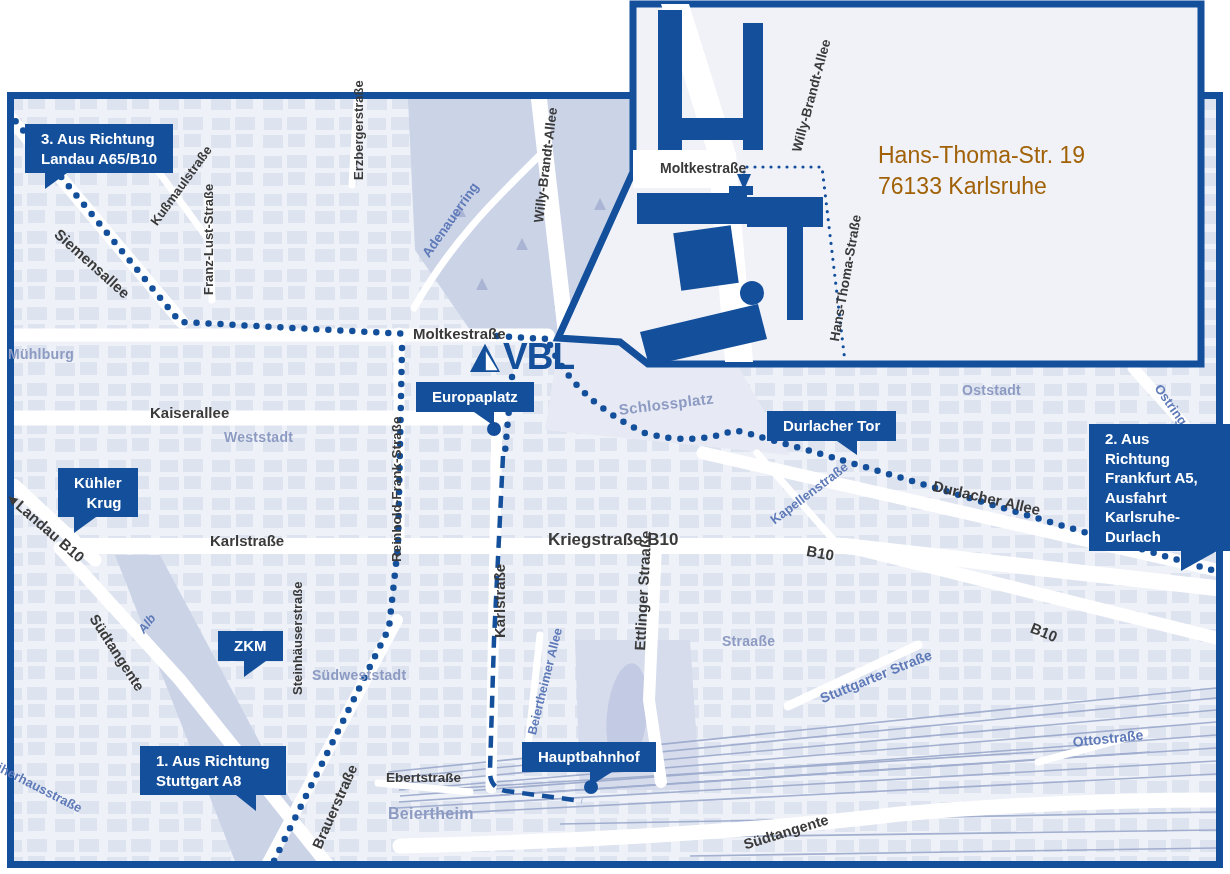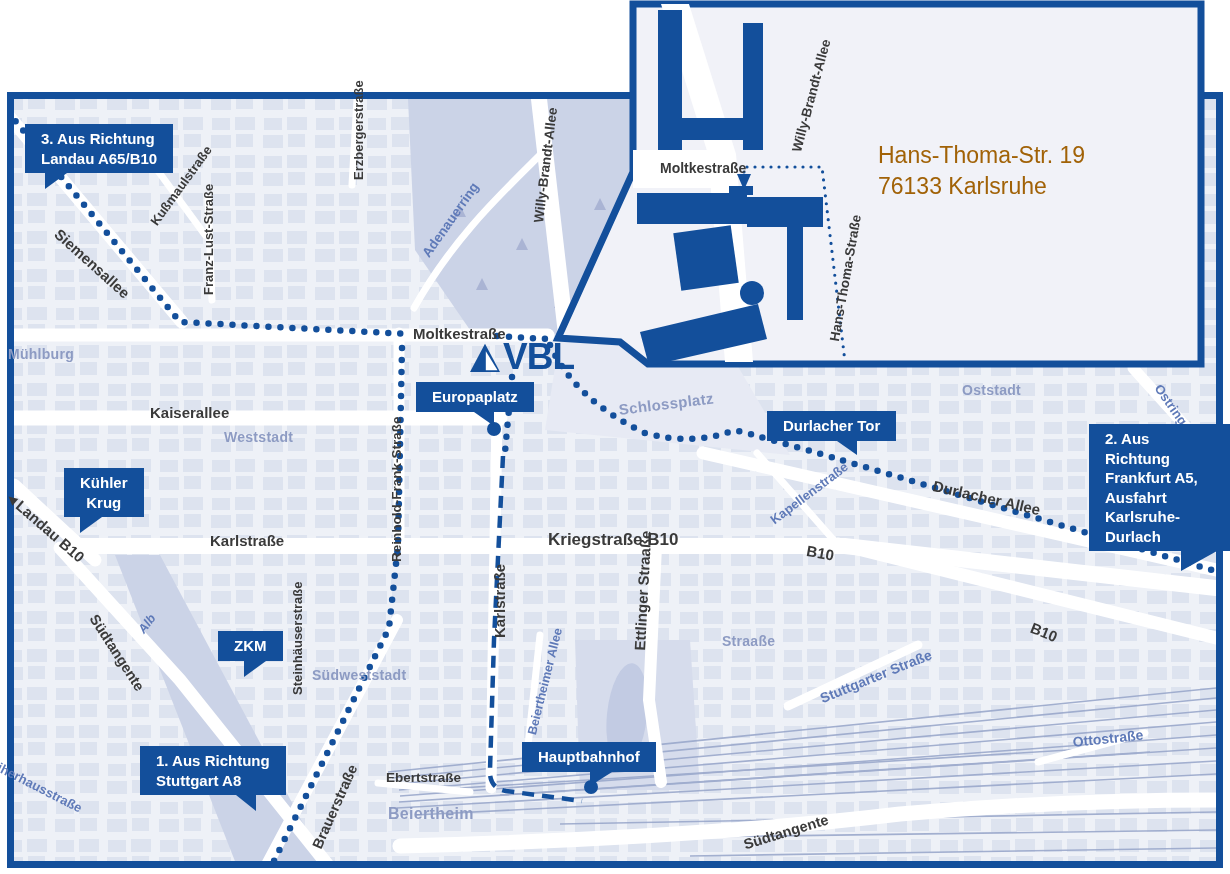--- a/index.html
+++ b/index.html
@@ -171,21 +171,21 @@
     </svg>
     <span class="word">VBL</span>
   </div>
 
   <div class="callout" style="left:25px;top:124px">
     <span class="ct">3. Aus Richtung
 Landau A65/B10</span>
     <span class="tail dl" style="left:20px"></span>
   </div>
 
-  <div class="callout" style="left:64px;top:468px;text-align:center">
+  <div class="callout" style="left:58px;top:468px;text-align:right">
     <span class="ct">Kühler
 Krug</span>
     <span class="tail dl" style="left:16px"></span>
   </div>
 
   <div class="callout" style="left:218px;top:631px">
     <span class="ct">ZKM</span>
     <span class="tail dl" style="left:26px"></span>
   </div>
 

